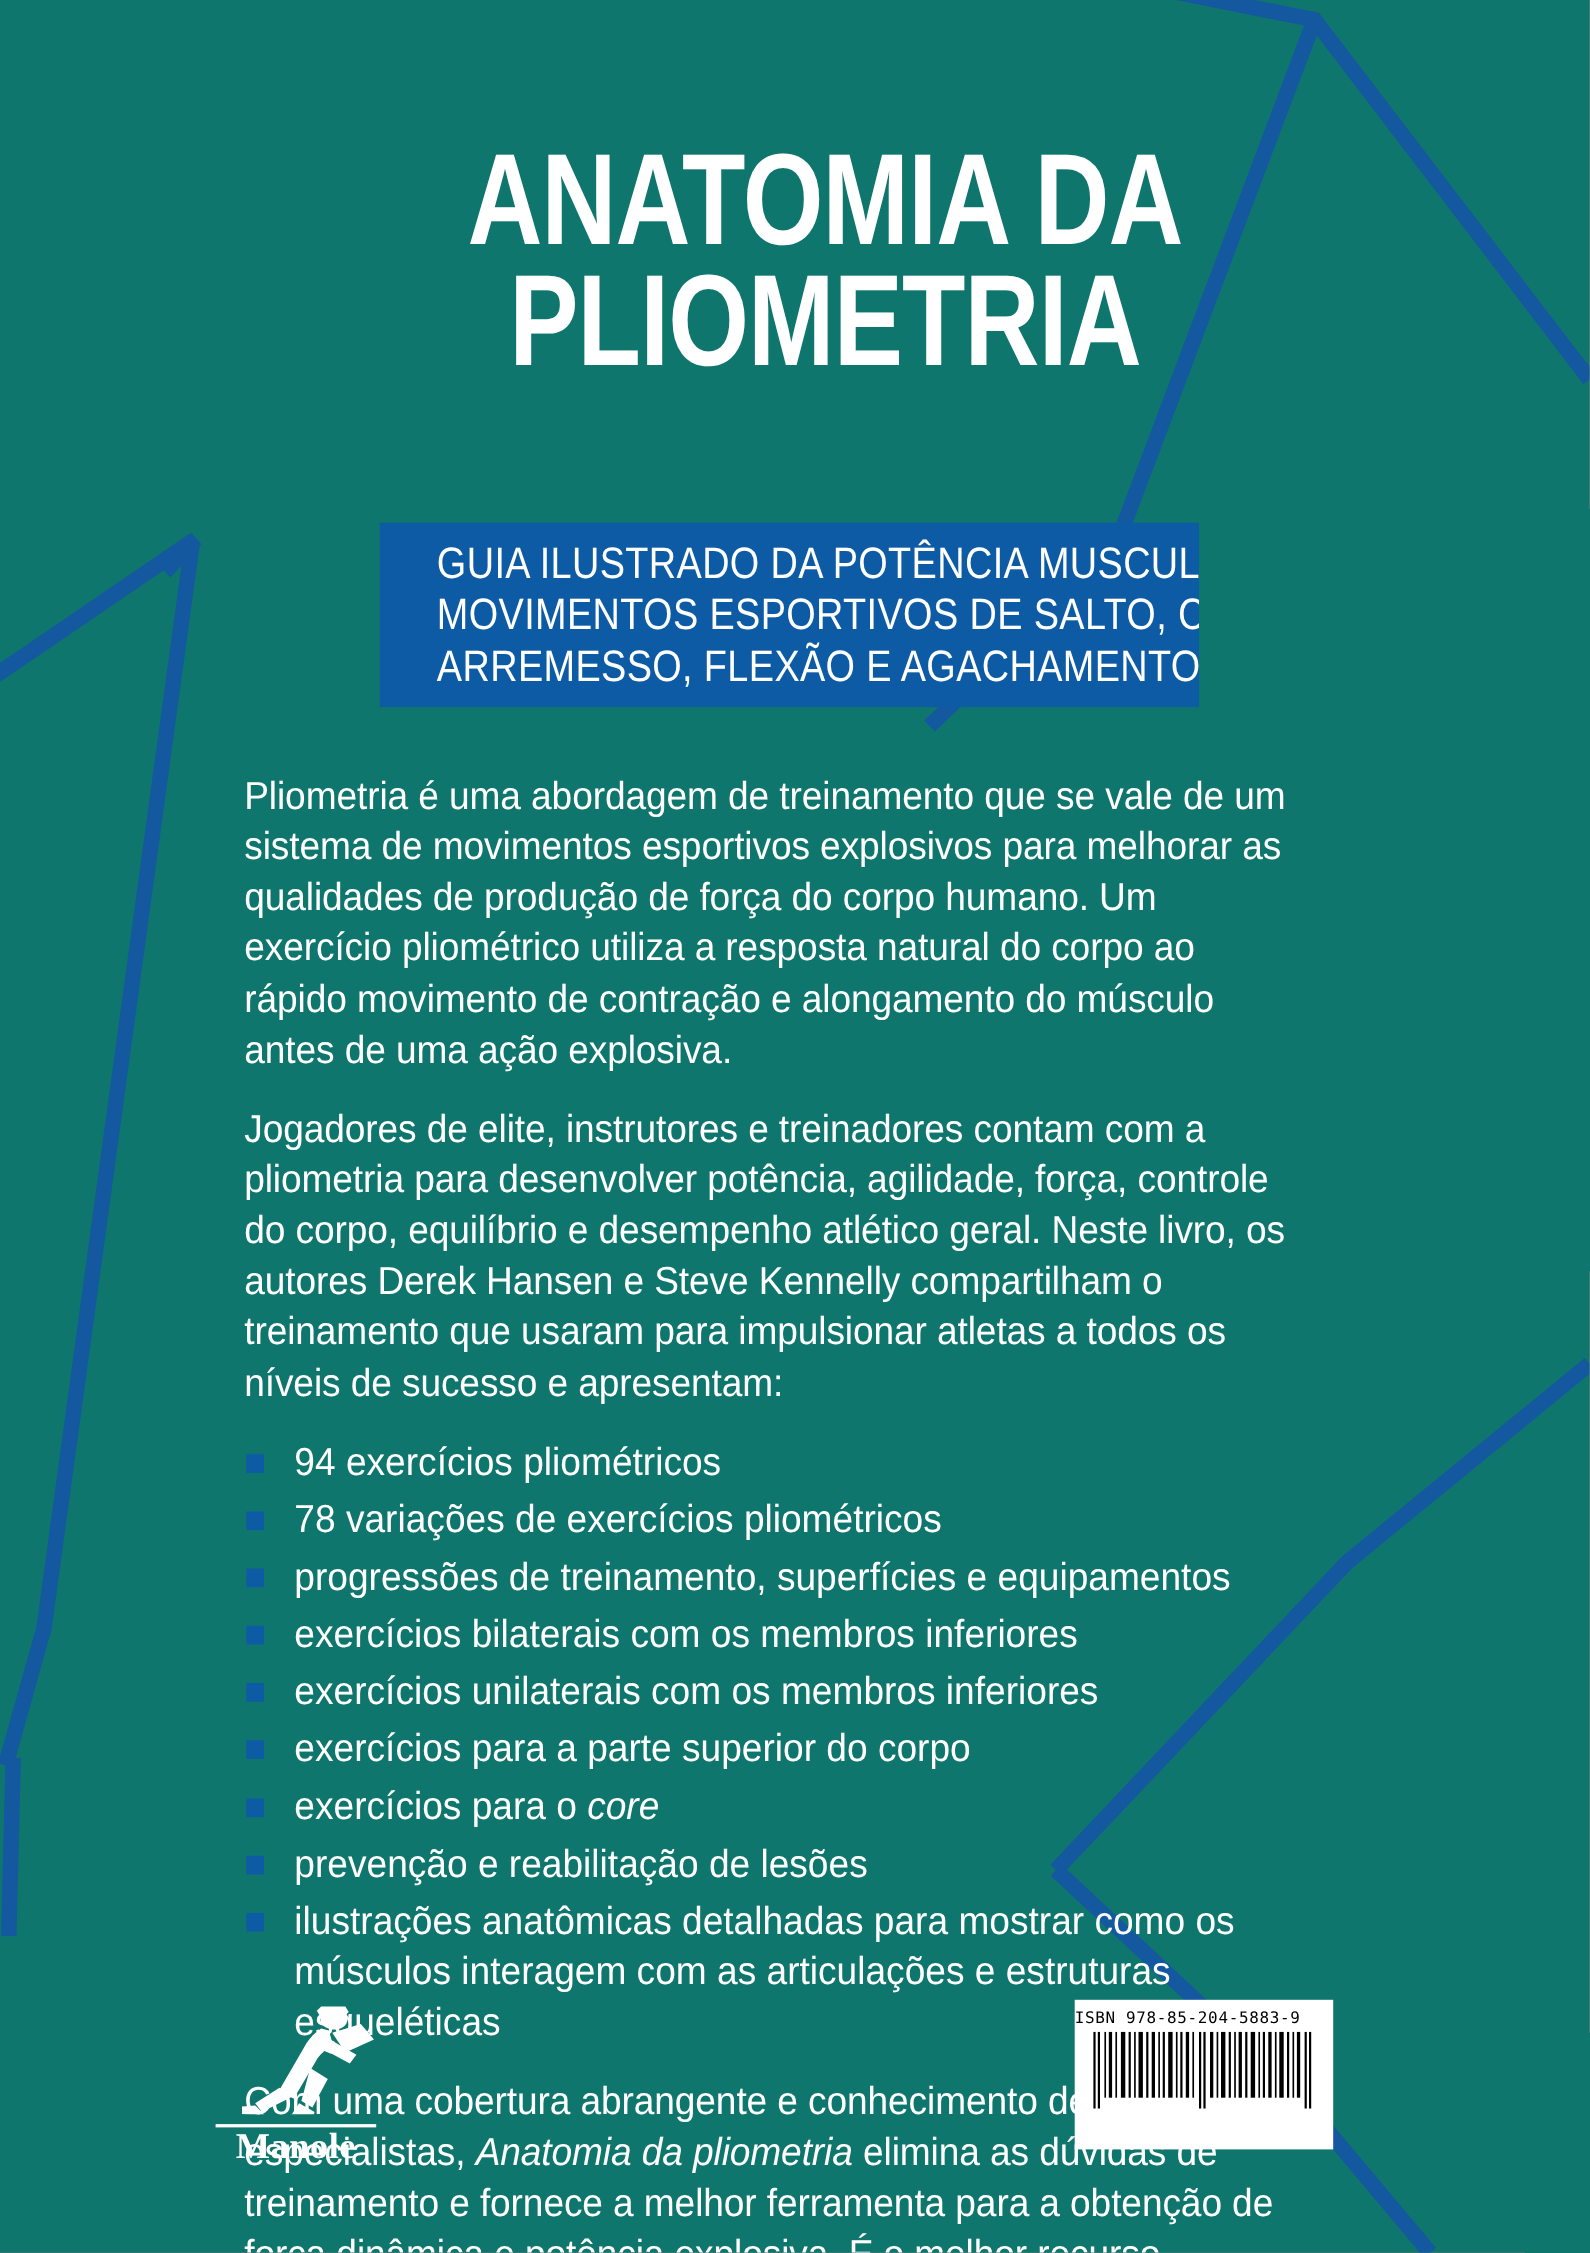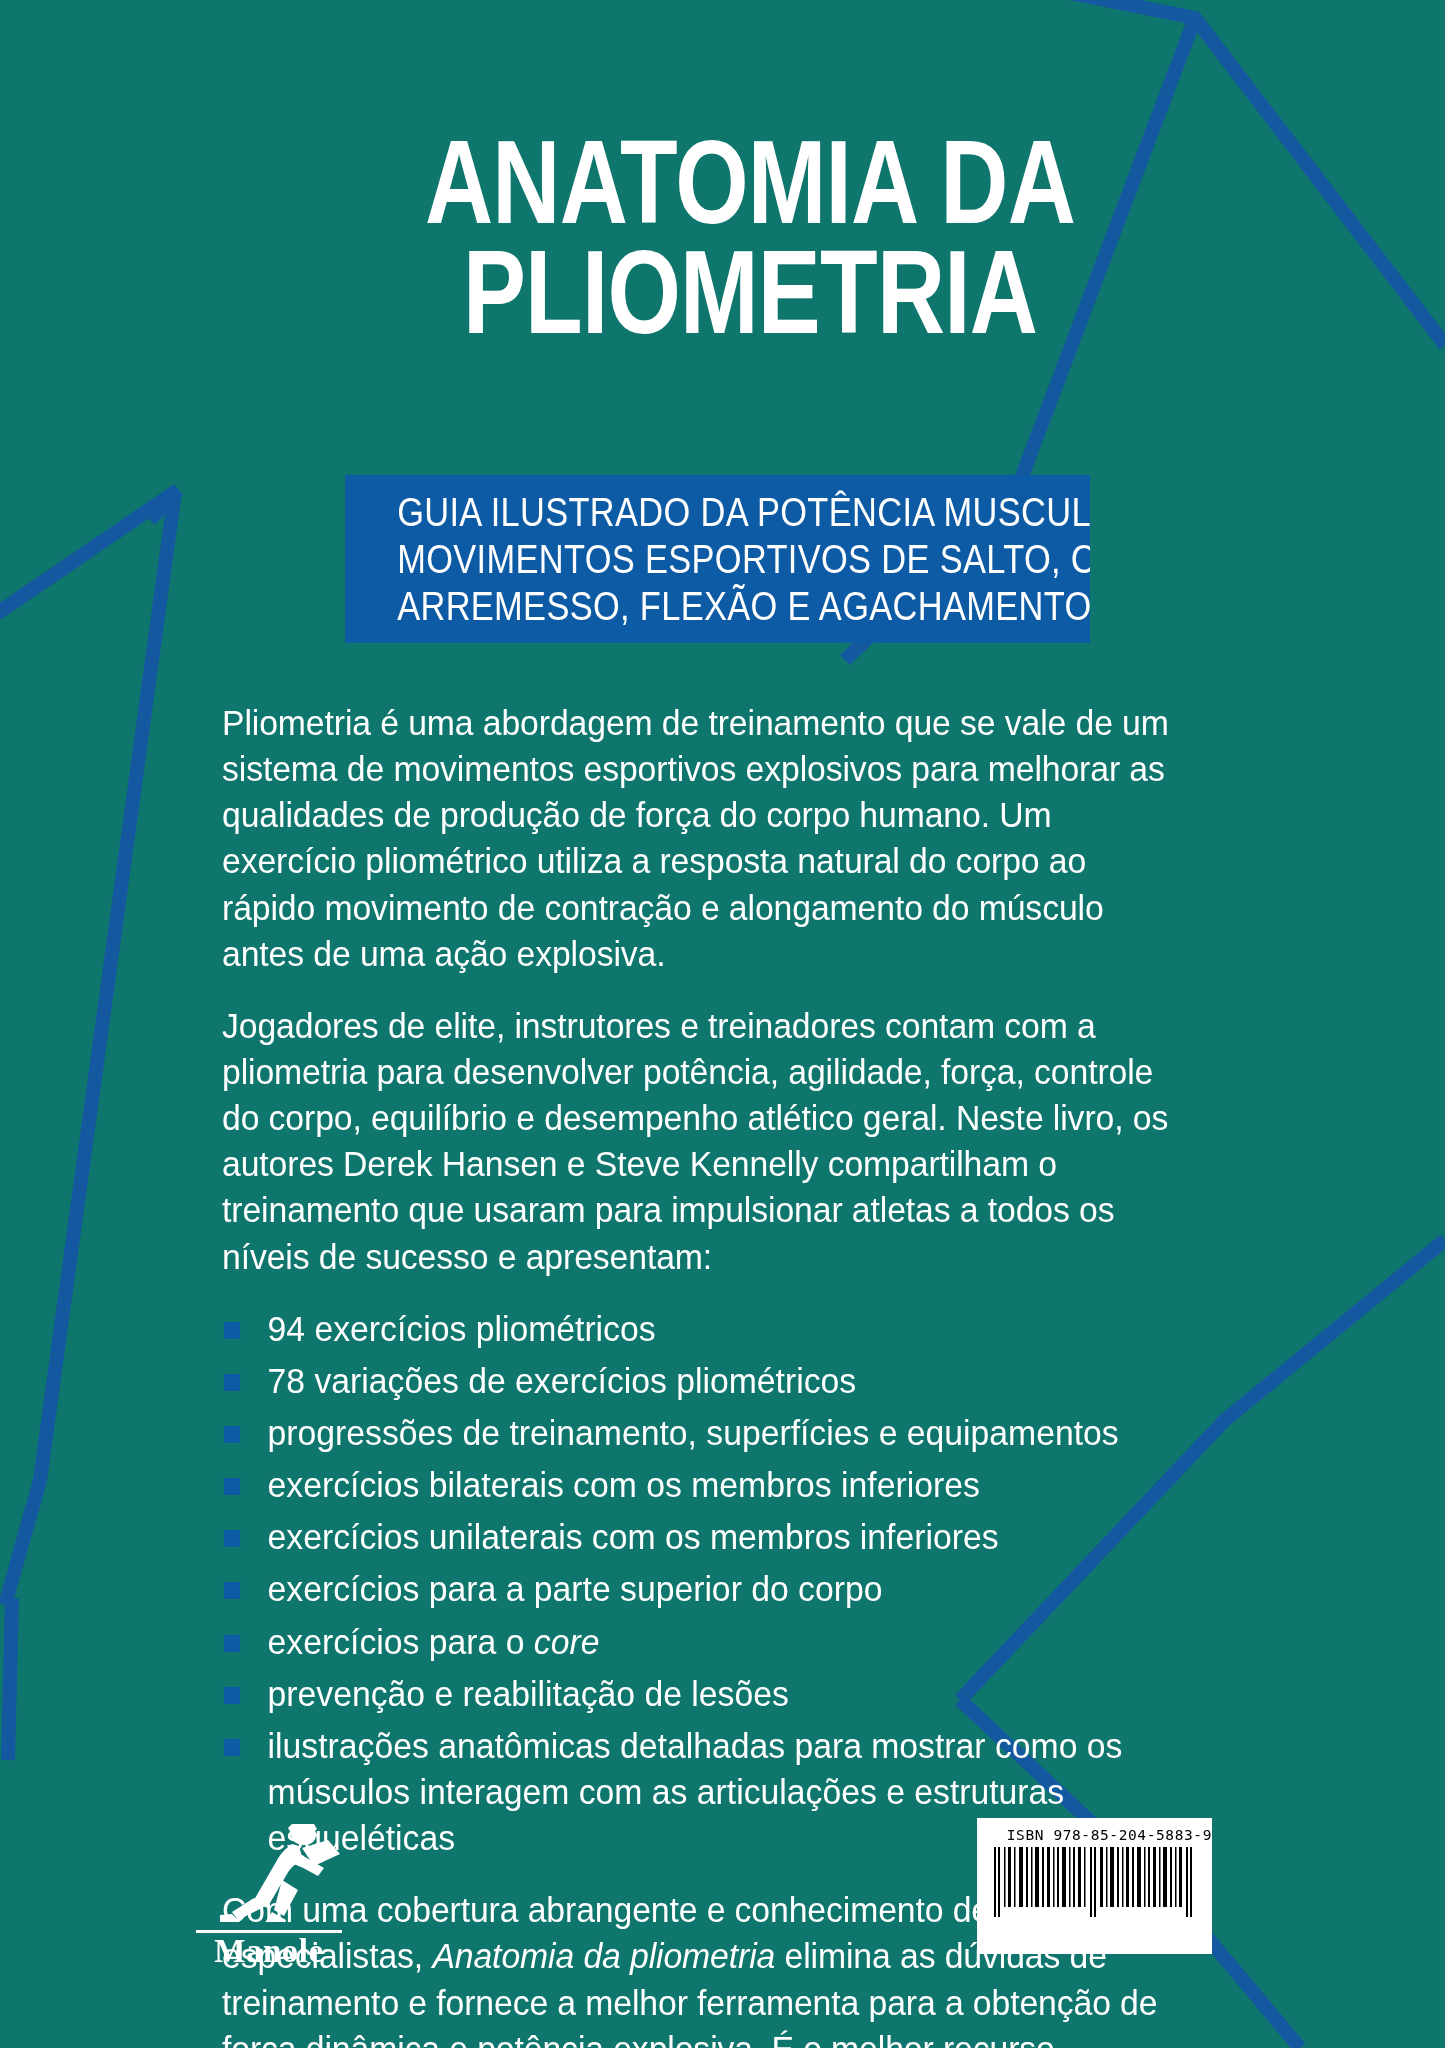--- a/index.html
+++ b/index.html
@@ -152,21 +152,21 @@
     width: 235px;
     height: 136px;
     background: #ffffff;
     z-index: 5;
     padding: 0;
   }
   .isbn-text {
     color: #000000;
     font-family: "DejaVu Sans Mono", "Liberation Mono", monospace;
     font-size: 14.5px;
-    text-align: right;
+    text-align: left;
     letter-spacing: 0.6px;
     margin-top: 9px;
   }
   .bars {
     margin: 4px auto 0 auto;
     width: 206px;
     height: 70px;
     display: block;
   }
   .ean-text {

